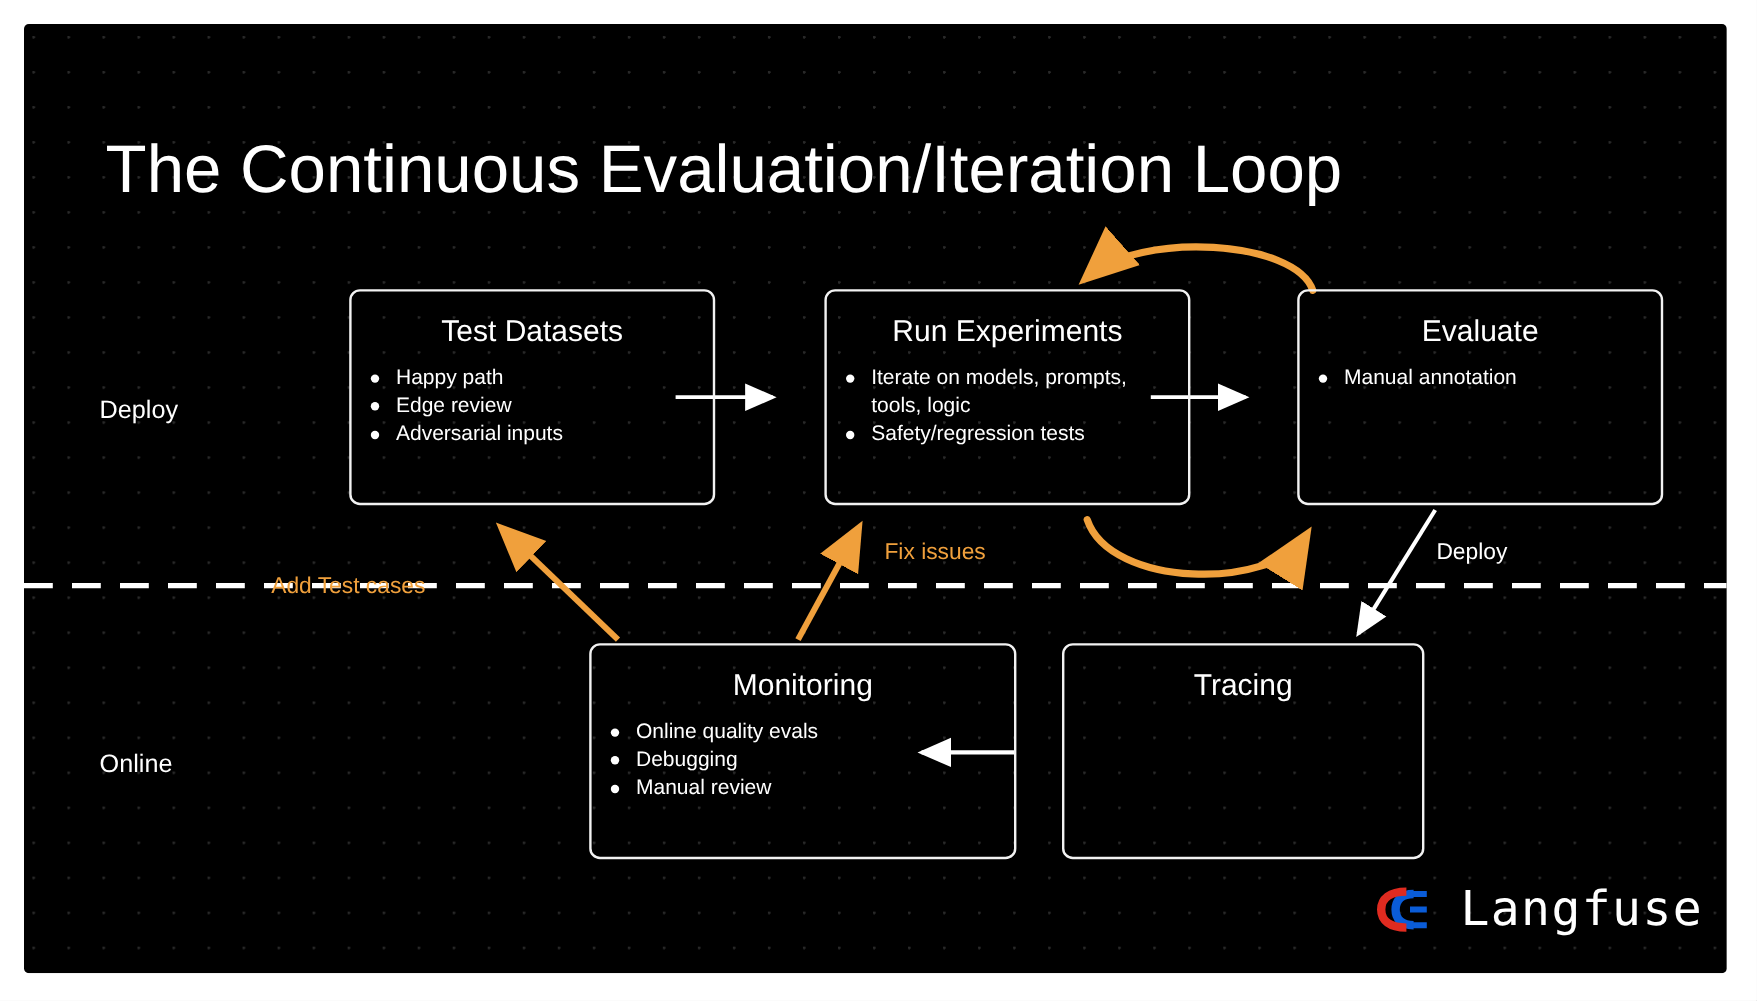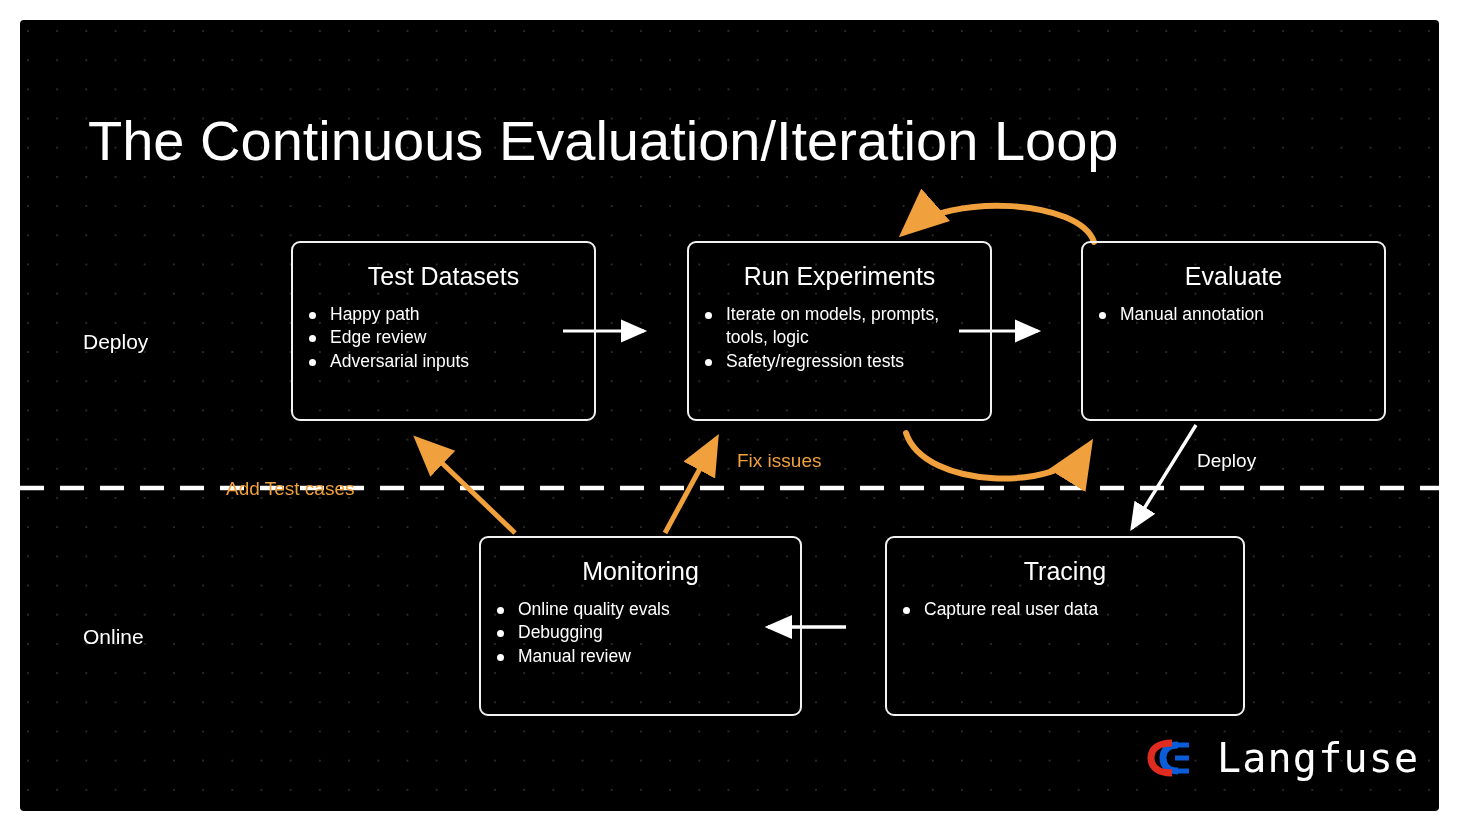--- a/index.html
+++ b/index.html
@@ -109,22 +109,22 @@
     width: 7px;
     height: 7px;
     border-radius: 50%;
     background: #ffffff;
   }
 
   
   #node-test-datasets { left: 236px; top: 221px;  width: 305px; height: 180px; }
   #node-run-experiments { left: 632px; top: 221px; width: 305px; height: 180px; }
   #node-evaluate      { left: 1026px; top: 221px; width: 305px; height: 180px; }
-  #node-monitoring    { left: 424px; top: 516px;  width: 323px; height: 180px; }
-  #node-tracing       { left: 830px; top: 516px;  width: 360px; height: 180px; }
+  #node-monitoring    { left: 436px; top: 516px;  width: 356px; height: 180px; }
+  #node-tracing       { left: 830px; top: 516px;  width: 302px; height: 180px; }
 
   .logo-wrap {
     position: absolute;
     left: 1125px;
     top: 715px;
     display: flex;
     align-items: center;
     gap: 14px;
   }
   .logo-mark { width: 46px; height: 40px; display: block; }
@@ -209,23 +209,20 @@
       <div class="node-title">Monitoring</div>
       <ul class="node-list">
         <li>Online quality evals</li>
         <li>Debugging</li>
         <li>Manual review</li>
       </ul>
     </div>
 
     <div class="node" id="node-tracing">
       <div class="node-title">Tracing</div>
-      <ul class="node-list">
-        <li>Capture real user data</li>
-      </ul>
     </div>
 
     <div class="logo-wrap">
       <svg class="logo-mark" viewBox="0 0 46 40" xmlns="http://www.w3.org/2000/svg">
         <g stroke-linecap="butt">
           <path d="M30 7 H44" stroke="#0a5cd8" stroke-width="5"></path>
           <path d="M30 20 H44" stroke="#0a5cd8" stroke-width="5"></path>
           <path d="M30 33 H44" stroke="#0a5cd8" stroke-width="5"></path>
           <path d="M33 7 C22 7 18 13 18 20 C18 27 22 33 33 33" fill="none" stroke="#0a5cd8" stroke-width="7"></path>
           <path d="M27 5 C13 5 6 11 6 20 C6 29 13 35 27 35" fill="none" stroke="#e02b20" stroke-width="7"></path>

